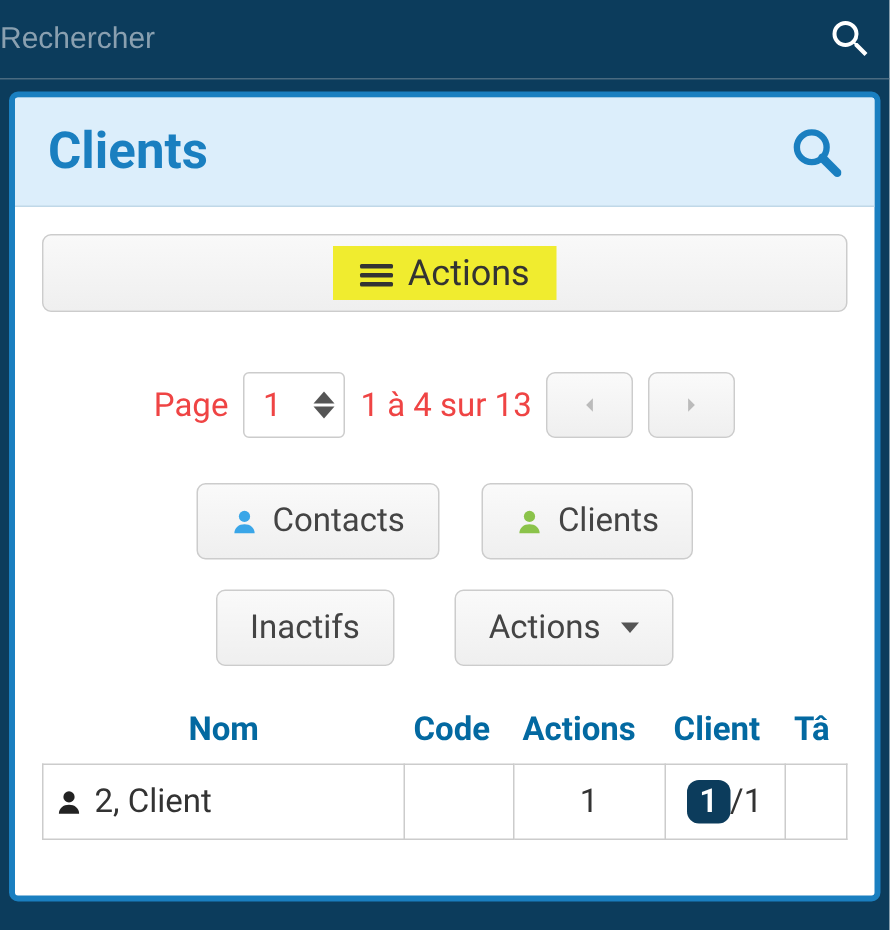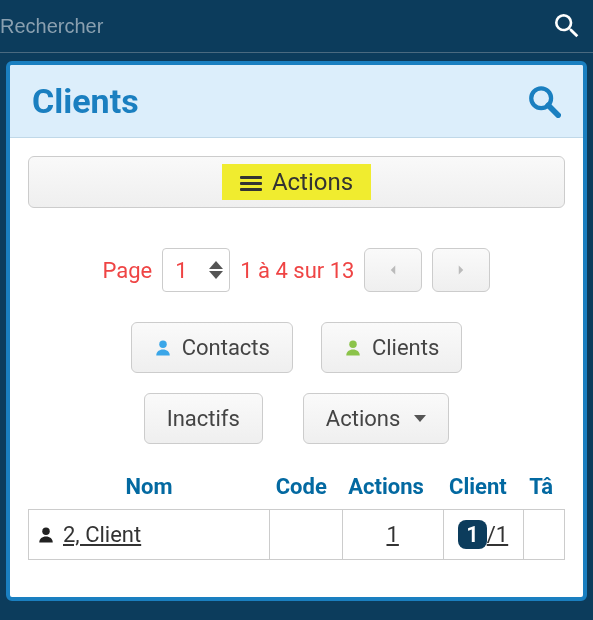--- a/index.html
+++ b/index.html
@@ -189,21 +189,20 @@
     padding: 10px 6px;
     text-align: left;
     white-space: nowrap;
   }
   .table th:first-child { text-align: center; }
   .table td {
     border: 1px solid #ccc;
     padding: 10px 8px;
     color: #333;
     vertical-align: middle;
-    text-decoration: underline;
   }
   .row-icon {
     width: 18px; height: 18px;
     display: inline-block;
   }
   .badge {
     background: #0c3c5c;
     color: #fff;
     border-radius: 8px;
     padding: 2px 8px;

